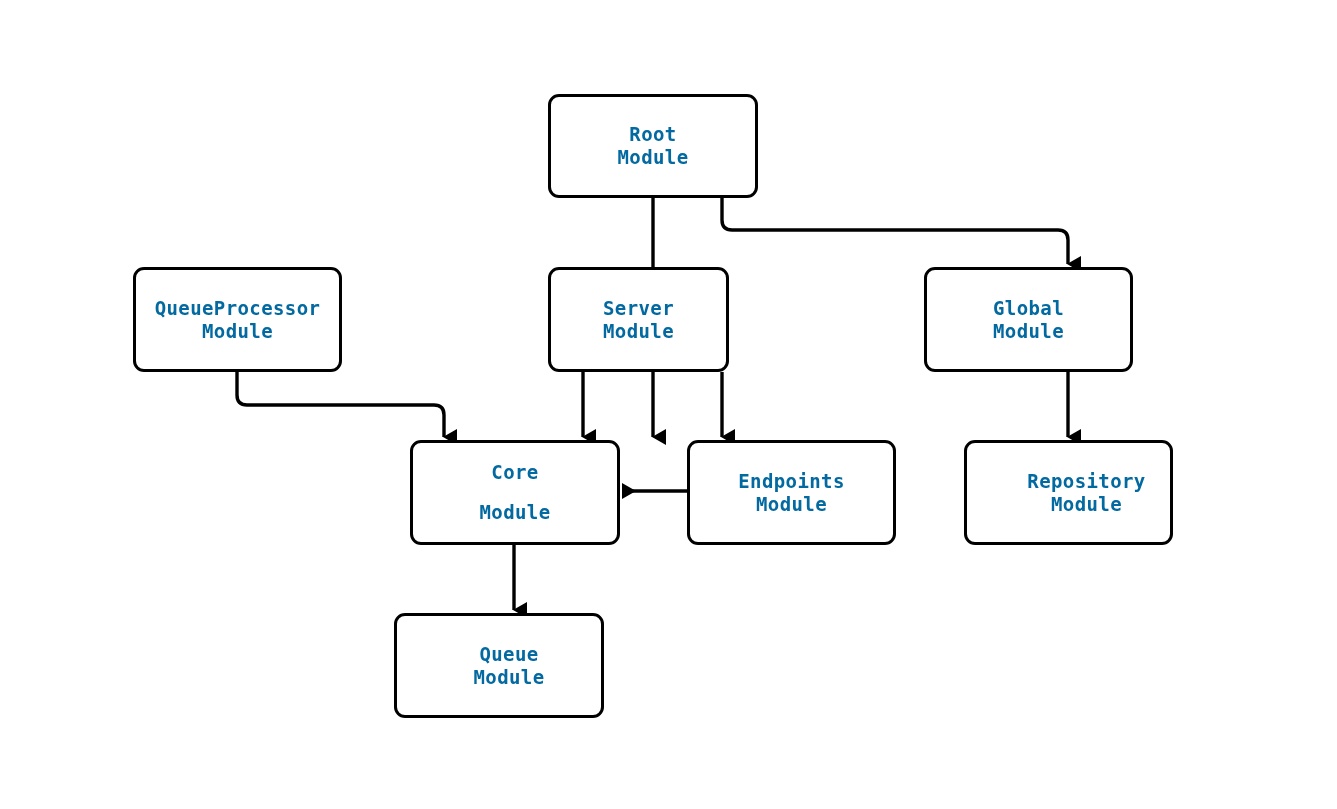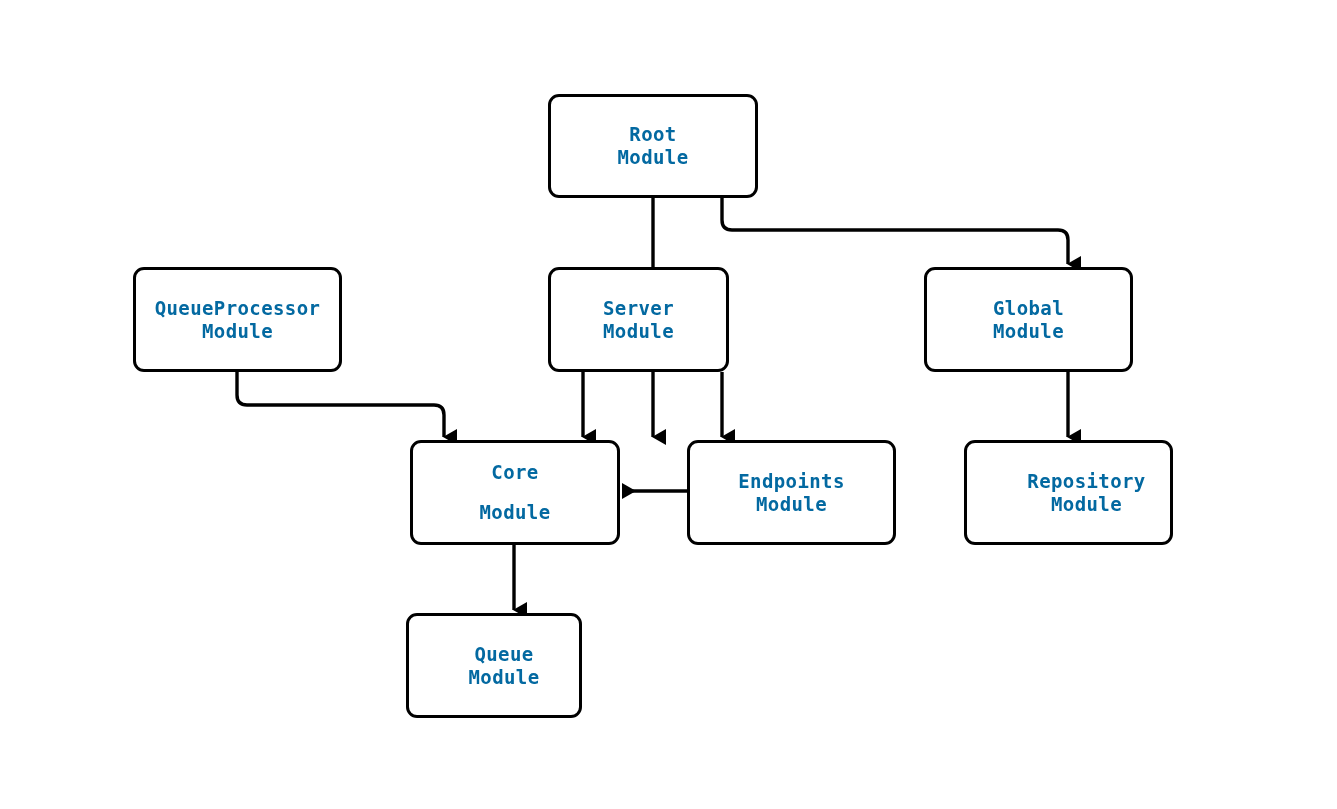--- a/index.html
+++ b/index.html
@@ -109,18 +109,18 @@
   <div class="node" style="left:687px; top:440px; width:209px; height:105px;">
     <div class="node-label">Endpoints</div>
     <div class="node-label">Module</div>
   </div>
 
   <div class="node" style="left:964px; top:440px; width:209px; height:105px;padding-left:36px;">
     <div class="node-label">Repository</div>
     <div class="node-label">Module</div>
   </div>
 
-  <div class="node" style="left:406px; top:613px; width:176px; height:105px;padding-left:20px;">
+  <div class="node" style="left:394px; top:613px; width:210px; height:105px;padding-left:20px;">
     <div class="node-label">Queue</div>
     <div class="node-label">Module</div>
   </div>
 
 </div>
 
 </body></html>

